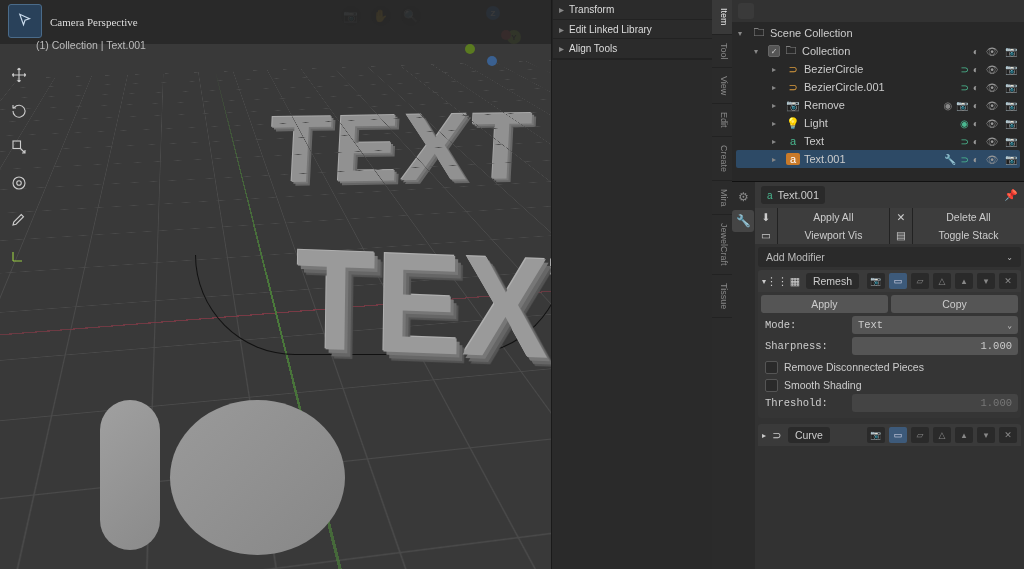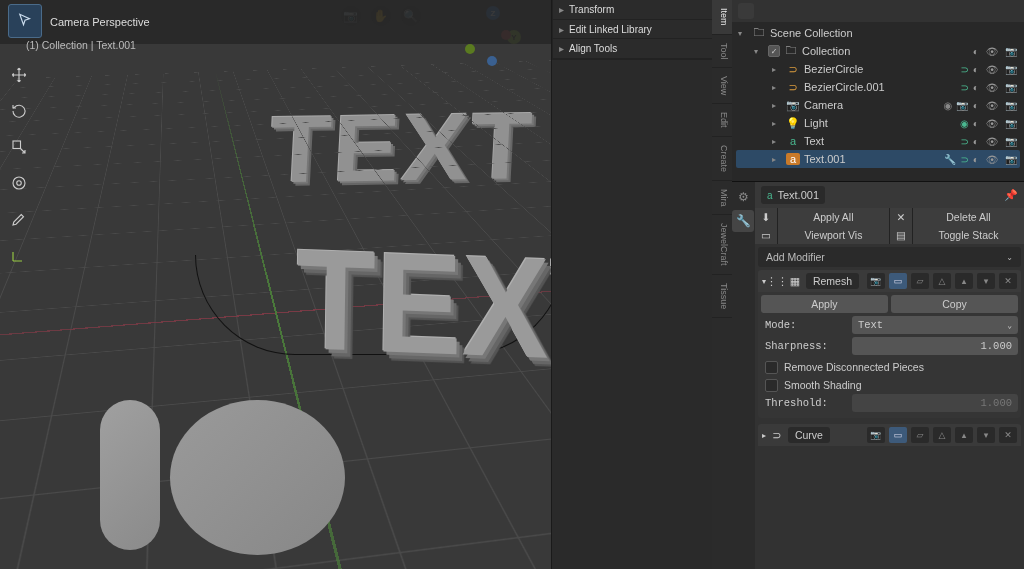--- a/index.html
+++ b/index.html
@@ -6,22 +6,22 @@
   html, body { width: 1024px; height: 569px; overflow: hidden; font-family: sans-serif; font-size: 11px; color: #ccc; background: #2a2a2a; }
   .app { display: flex; width: 1024px; height: 569px; }
 
   
   .viewport { position: relative; flex: 1; background: #393939; border-right: 1px solid #1a1a1a; overflow: hidden; }
   .vp-header { position: absolute; top: 0; left: 0; right: 0; height: 44px; background: rgba(40,40,40,0.92); display: flex; align-items: flex-start; padding: 4px 8px; z-index: 5; }
   .vp-header .left { display:flex; flex-direction:column; gap:2px; }
   .vp-header .left .row1 { display:flex; align-items:center; gap:8px; }
   .cursor-btn { width: 34px; height: 34px; background:#29415a; border:1px solid #4a6b8a; border-radius:3px; display:flex; align-items:center; justify-content:center;}
   .cursor-btn svg { width:18px; height:18px; }
-  .vp-header .title { font-size:11px; color:#ddd; margin-top:2px;}
-  .vp-header .subtitle { font-size:10.5px; color:#bbb; margin-left:18px; margin-top:-1px;}
+  .vp-header .title { font-size:11px; color:#ddd; margin-top:2px;font-family:Liberation Serif, serif;}
+  .vp-header .subtitle { font-size:10.5px; color:#bbb; margin-left:28px; margin-top:-1px;}
   .vp-mid-icons { position:absolute; top:6px; right:130px; display:flex; gap:10px; }
   .vp-mid-icons .ic { width:20px; height:20px; background:#2b2b2b; border-radius:50%; display:flex; align-items:center; justify-content:center; color:#aaa; font-size:12px;}
   .gizmo { position:absolute; top:6px; right:30px; width:56px; height:56px; }
   .gizmo .dot { position:absolute; width:14px; height:14px; border-radius:50%; display:flex; align-items:center; justify-content:center; font-size:8px; font-weight:bold; }
   .gizmo .z { background:#3a7fd5; top:0; left:21px; color:#fff;}
   .gizmo .y { background:#9ec93a; top:24px; right:0; color:#222;}
   .gizmo .x { background:#d54c4c; top:24px; right:10px; color:#fff; width:10px;height:10px;}
   .gizmo .y2 { background:#5a7a20; top:38px; left:0; width:10px;height:10px;}
   .gizmo .z2 { background:#3a6090; bottom:-4px; left:22px; width:10px;height:10px;}
 
@@ -271,21 +271,21 @@
             <span class="tiny">⊃</span>
           <span class="dots">
               <span>◐</span>
               <span>👁</span>
               <span>📷</span>
             </span>
         </div>
         <div class="orow indent2">
           <span class="toggle">▸</span>
             <span class="ic cam">📷</span>
-          <span class="name">Camera</span>
+          <span class="name">Remove</span>
             <span class="inc-ic">◉</span>
             <span class="tiny">📷</span>
           <span class="dots">
               <span>◐</span>
               <span>👁</span>
               <span>📷</span>
             </span>
         </div>
         <div class="orow indent2">
           <span class="toggle">▸</span>

